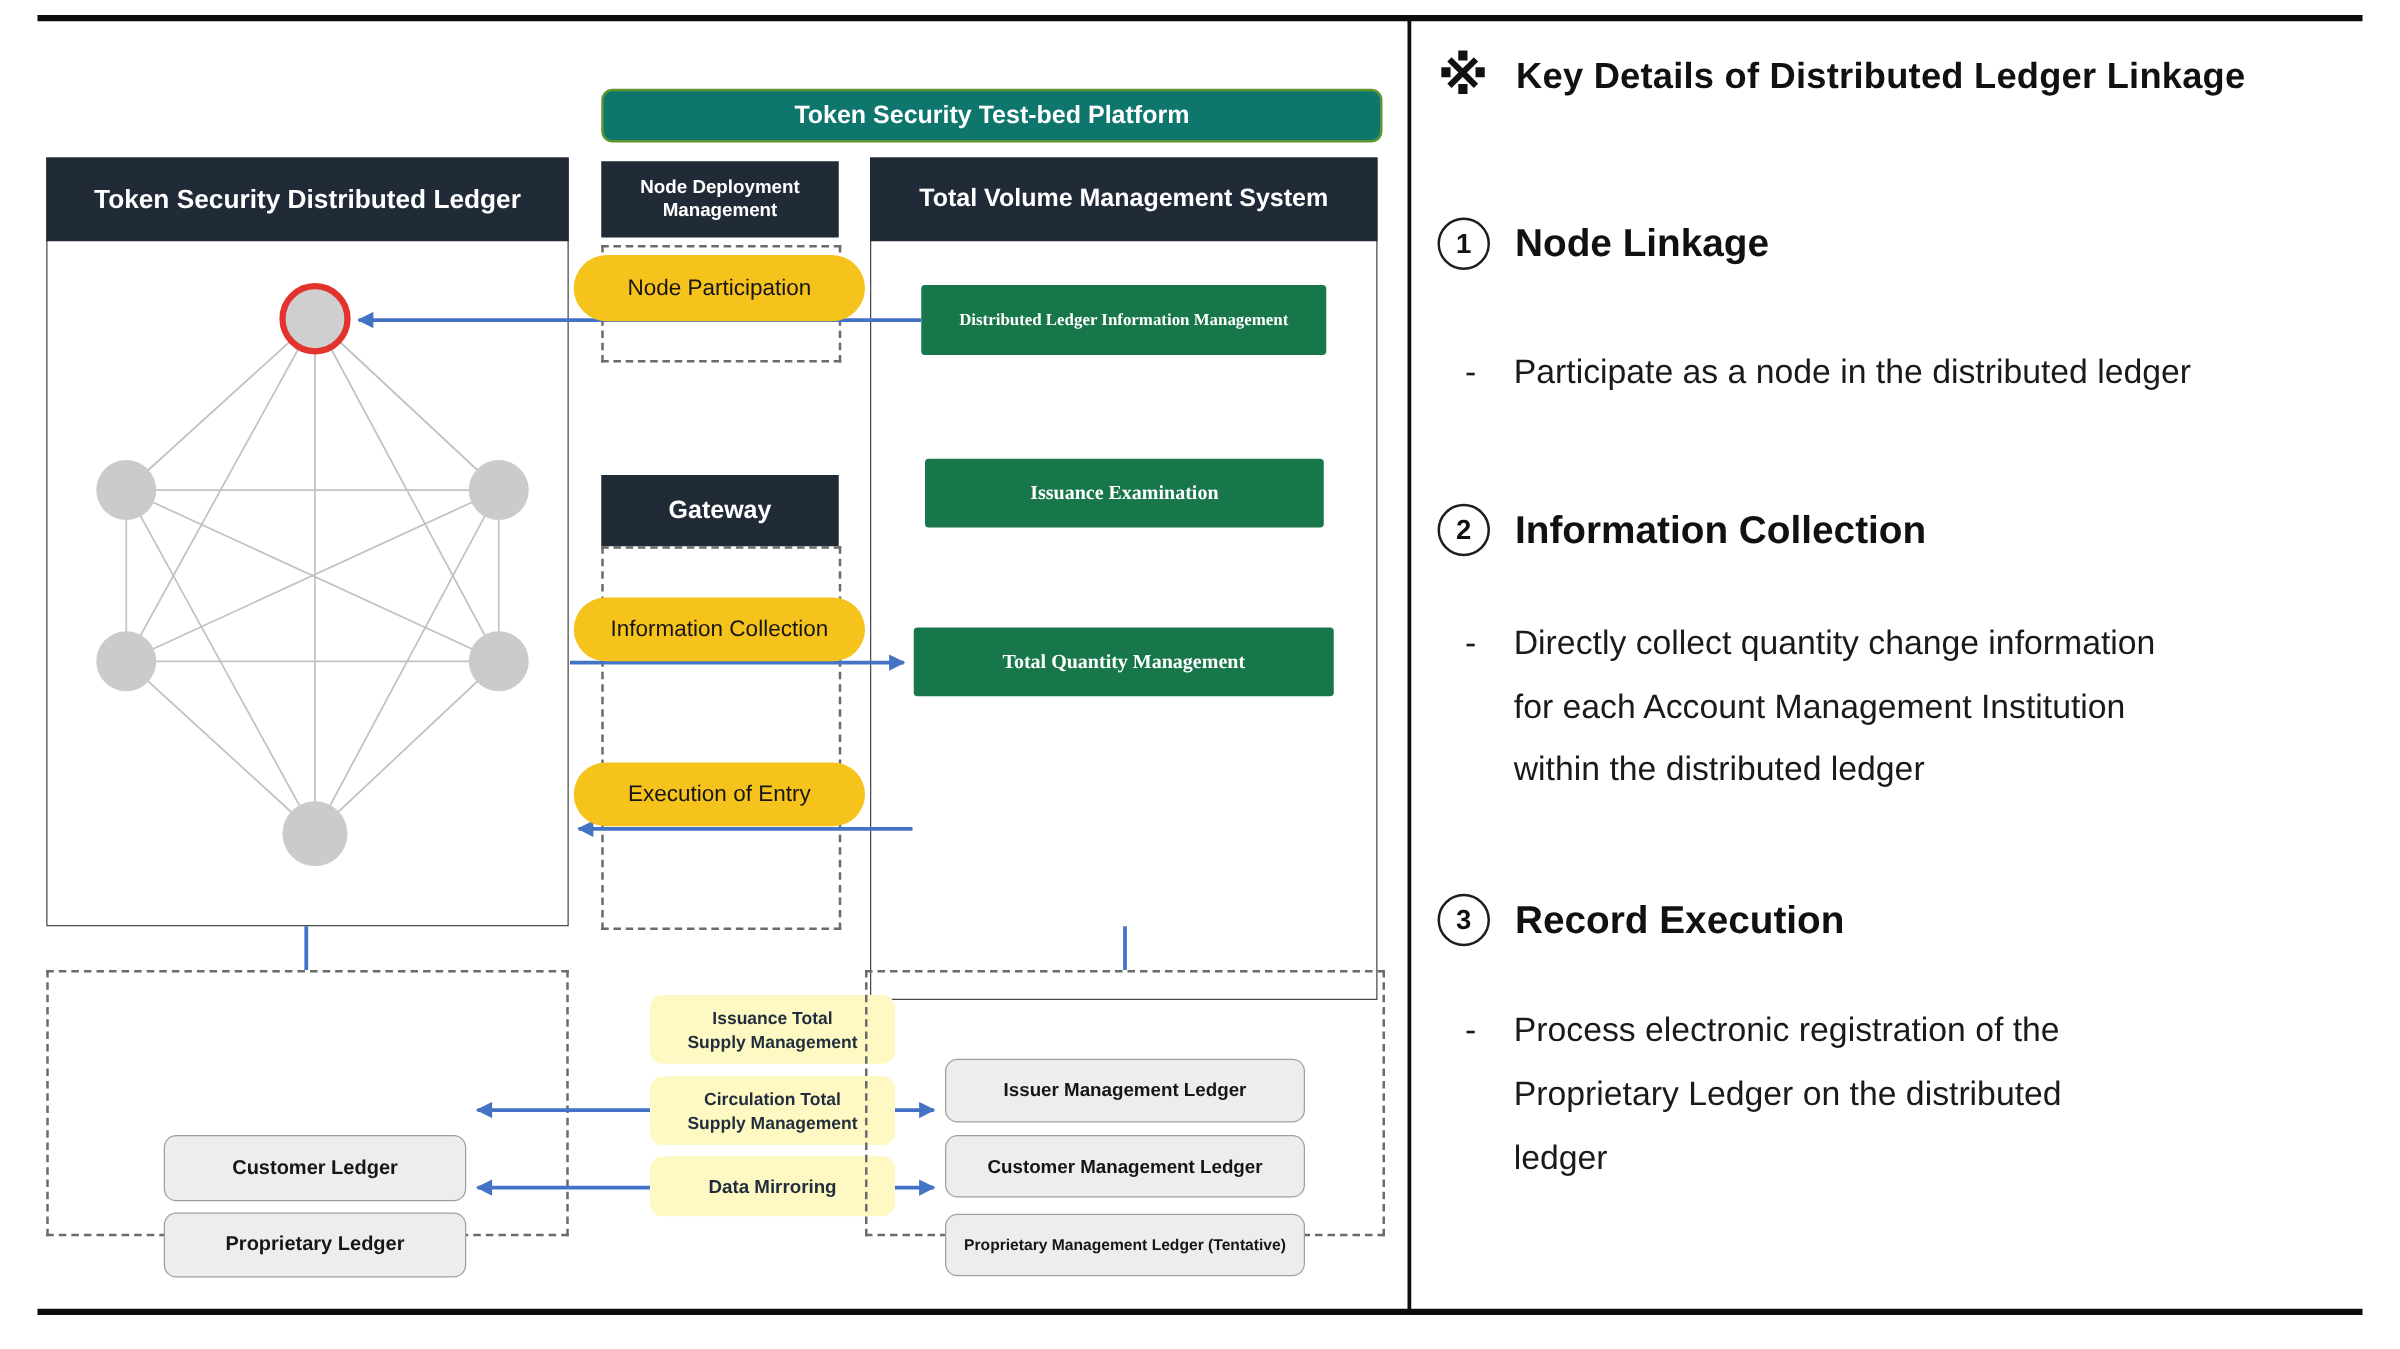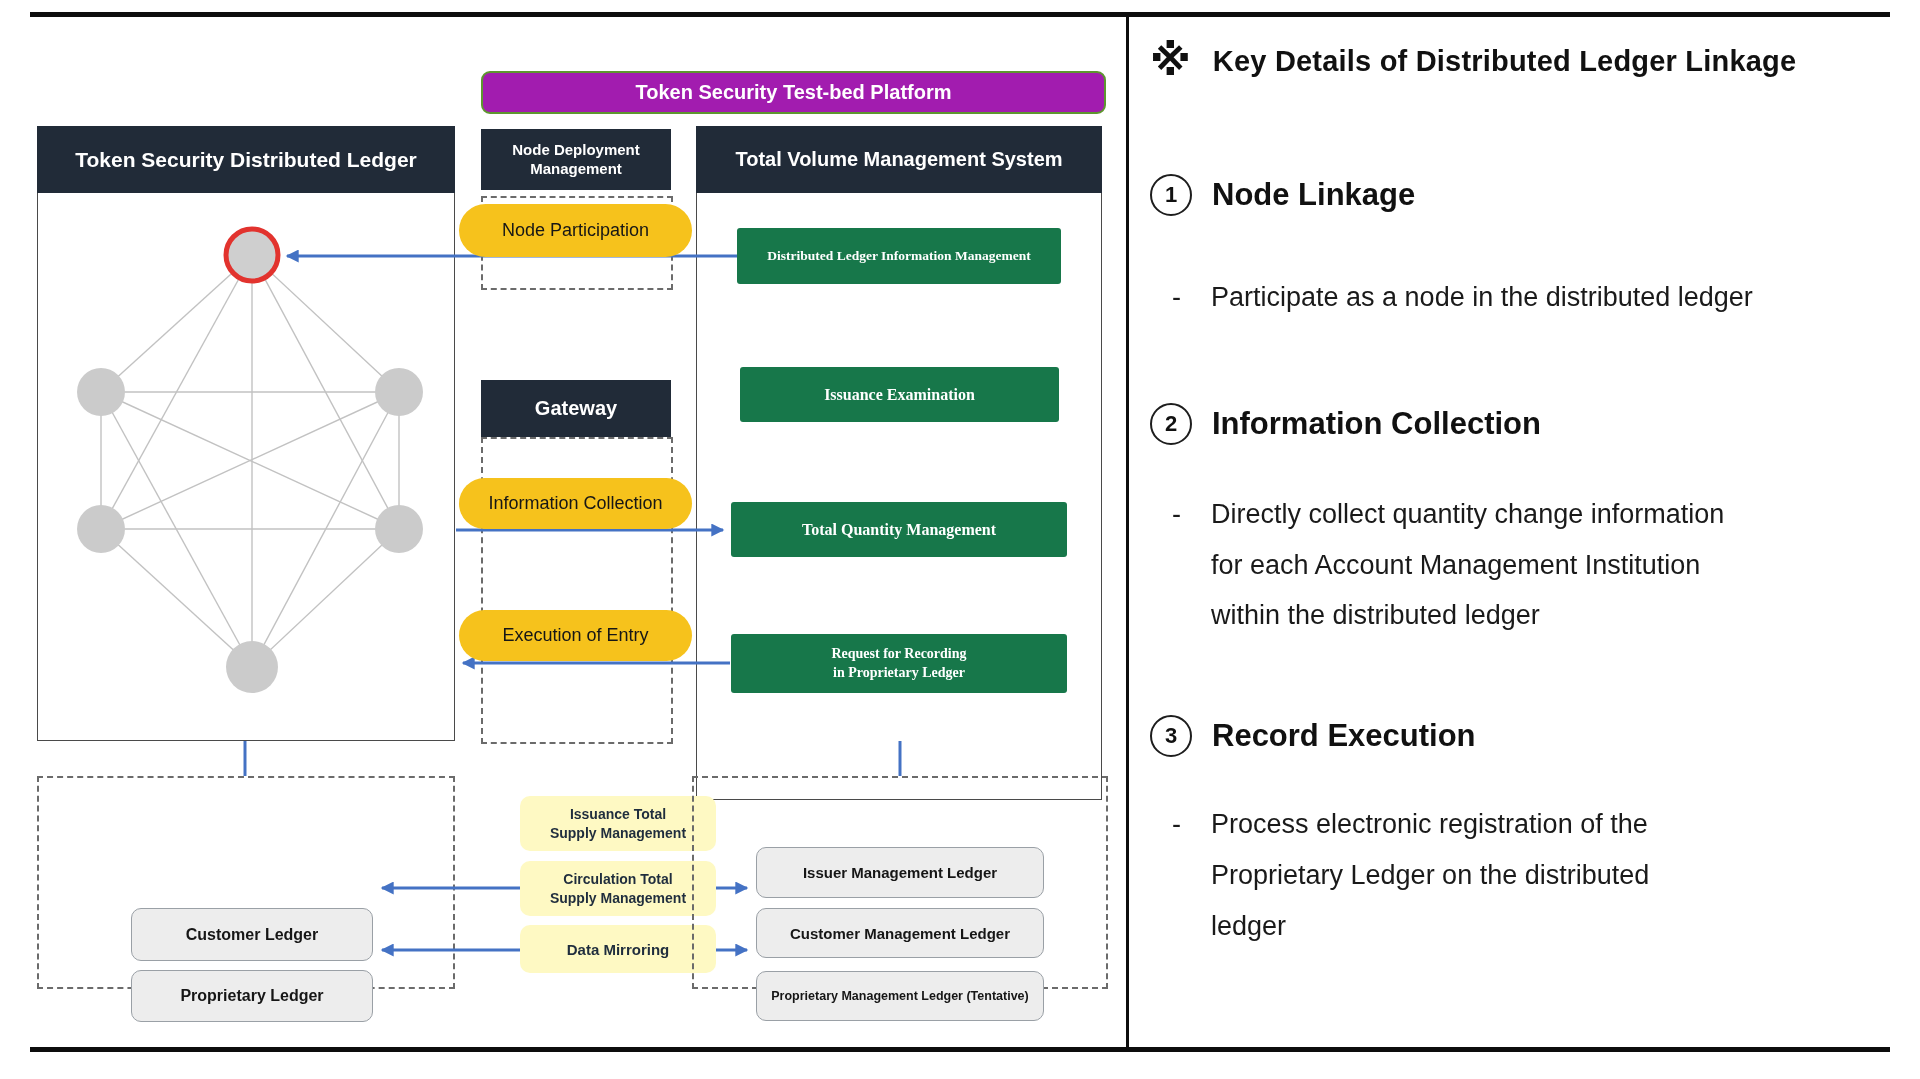--- a/index.html
+++ b/index.html
@@ -1,20 +1,20 @@
 <!DOCTYPE html>
 <html><head>
 <meta charset="utf-8">
 <style>
   html,body{margin:0;padding:0;background:#ffffff;}
   body{font-family:"Liberation Sans","DejaVu Sans",sans-serif;color:#111;}
   #stage{position:relative;width:1920px;height:1079px;background:#fff;overflow:hidden;}
   .abs{position:absolute;box-sizing:border-box;}
   .rule{background:#0d0d0d;z-index:5;}
-  .banner{background:#a21caf;border:2px solid #5E962F;border-radius:9px;color:#fff;font-size:20px;font-weight:700;display:flex;align-items:center;justify-content:center;z-index:2;}
+  .banner{background:#0f766e;border:2px solid #5E962F;border-radius:9px;color:#fff;font-size:20px;font-weight:700;display:flex;align-items:center;justify-content:center;z-index:2;}
   .frame{background:#fff;border:1.6px solid #4a4a4a;z-index:2;}
   .dark{background:#212B38;color:#fff;font-weight:700;display:flex;align-items:center;justify-content:center;text-align:center;z-index:2;}
   .dashed{border:2px dashed #6b6b6b;z-index:2;background:transparent;}
   .pill-yellow{background:#F6C21C;border-radius:27px;color:#161616;font-size:18px;font-weight:400;display:flex;align-items:center;justify-content:center;z-index:4;}
   .green-item{background:#17774A;border-radius:3px;color:#fff;font-weight:700;display:flex;align-items:center;justify-content:center;text-align:center;z-index:2;font-family:Liberation Serif, serif;}
   .chip{background:#fef9c3;border-radius:10px;color:#1f2d3d;font-weight:700;display:flex;align-items:center;justify-content:center;text-align:center;z-index:2;}
   .pill-gray{background:#EDEDED;border:1.6px solid #9aa0a6;border-radius:10px;color:#161616;font-weight:700;display:flex;align-items:center;justify-content:center;text-align:center;z-index:2;margin-top:45px;}
   .preline{white-space:pre-line;}
   svg.overlay{z-index:3;pointer-events:none;}
 
@@ -91,22 +91,20 @@
   </div>
 
   <div class="abs frame" style="left:696px;top:126px;width:406px;height:674px">
     <div class="abs dark" style="left:-1px;top:-1px;width:406px;height:67px;font-size:20px">
       <span>Total Volume Management System</span>
     </div>
   </div>
   <div class="abs green-item" style="left:737px;top:228px;width:324px;height:56px;font-size:13.5px">Distributed Ledger Information Management</div>
   <div class="abs green-item" style="left:740px;top:367px;width:319px;height:55px;font-size:16px">Issuance Examination</div>
   <div class="abs green-item" style="left:731px;top:502px;width:336px;height:55px;font-size:16px">Total Quantity Management</div>
-  <div class="abs green-item preline" style="left:731px;top:634px;width:336px;height:59px;font-size:14px;line-height:1.35">Request for Recording
-in Proprietary Ledger</div>
 
   <div class="abs dashed" style="left:37px;top:776px;width:418px;height:213px"></div>
   <div class="abs pill-gray" style="left:131px;top:863px;width:242px;height:53px;font-size:16px">Customer Ledger</div>
   <div class="abs pill-gray" style="left:131px;top:925px;width:242px;height:52px;font-size:16px">Proprietary Ledger</div>
 
   <div class="abs chip preline" style="left:520px;top:796px;width:196px;height:55px;font-size:14px;line-height:1.35">Issuance Total
 Supply Management</div>
   <div class="abs chip preline" style="left:520px;top:861px;width:196px;height:55px;font-size:14px;line-height:1.35">Circulation Total
 Supply Management</div>
   <div class="abs chip" style="left:520px;top:925px;width:196px;height:48px;font-size:15px">Data Mirroring</div>

